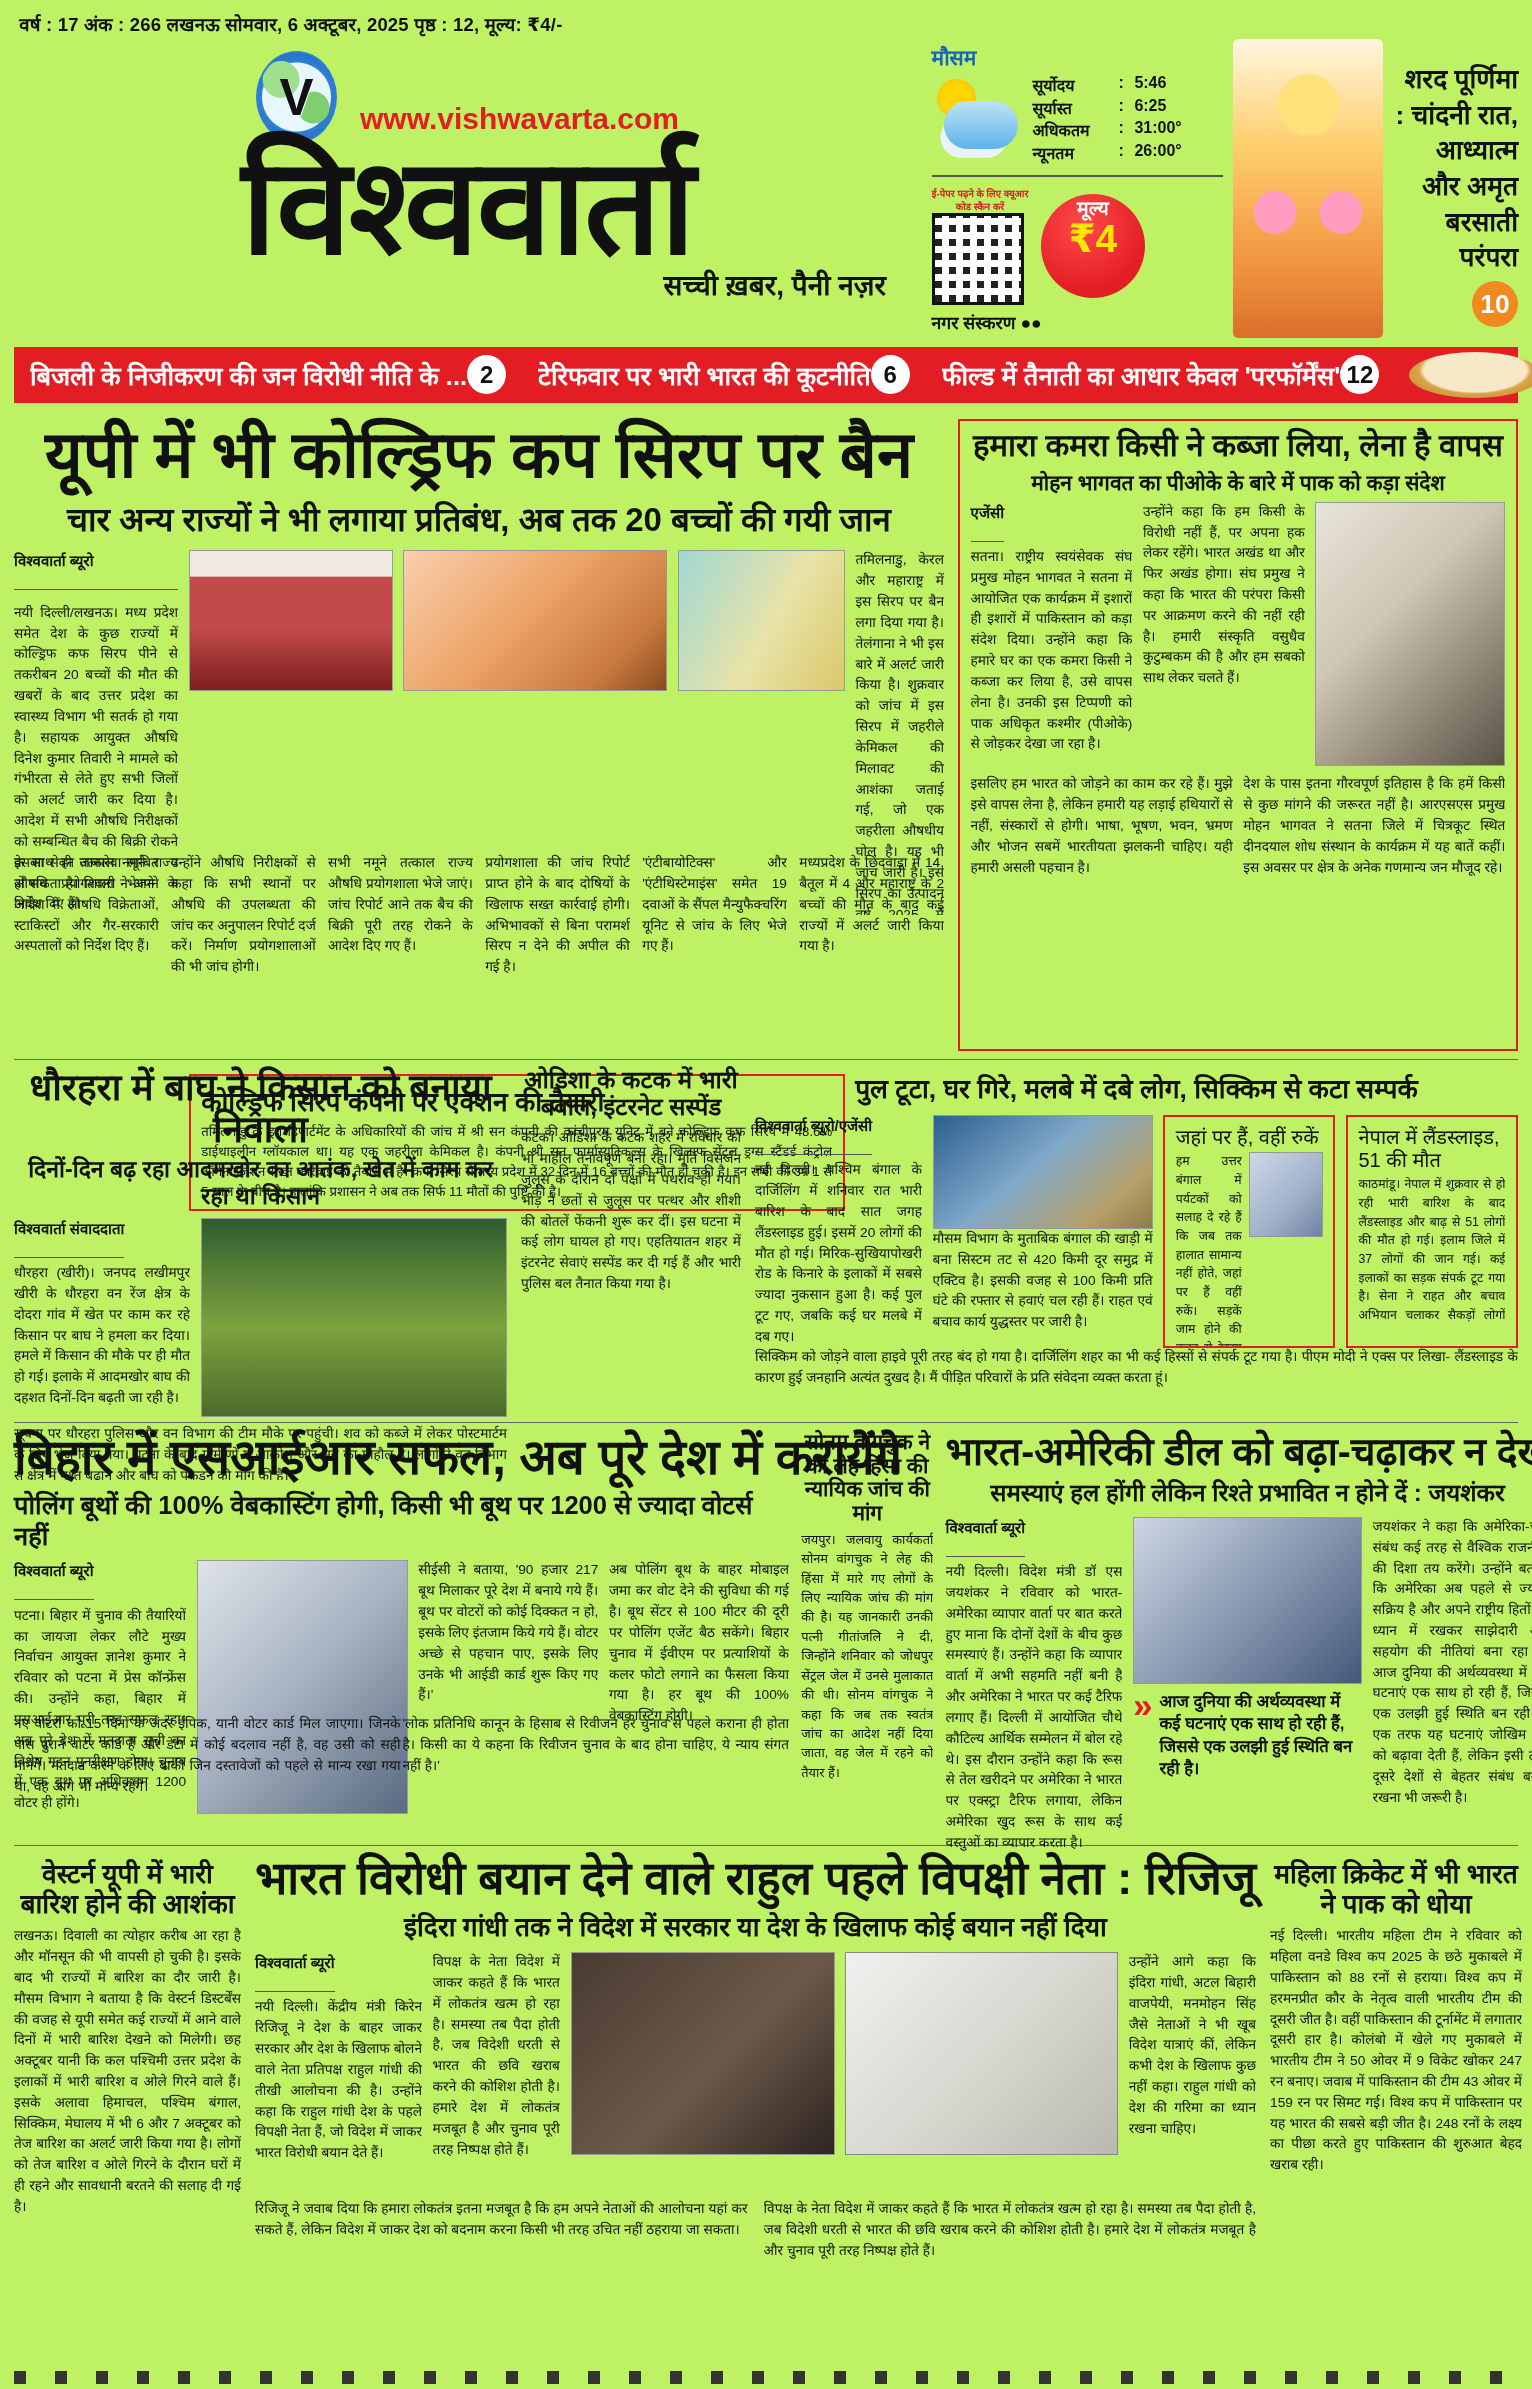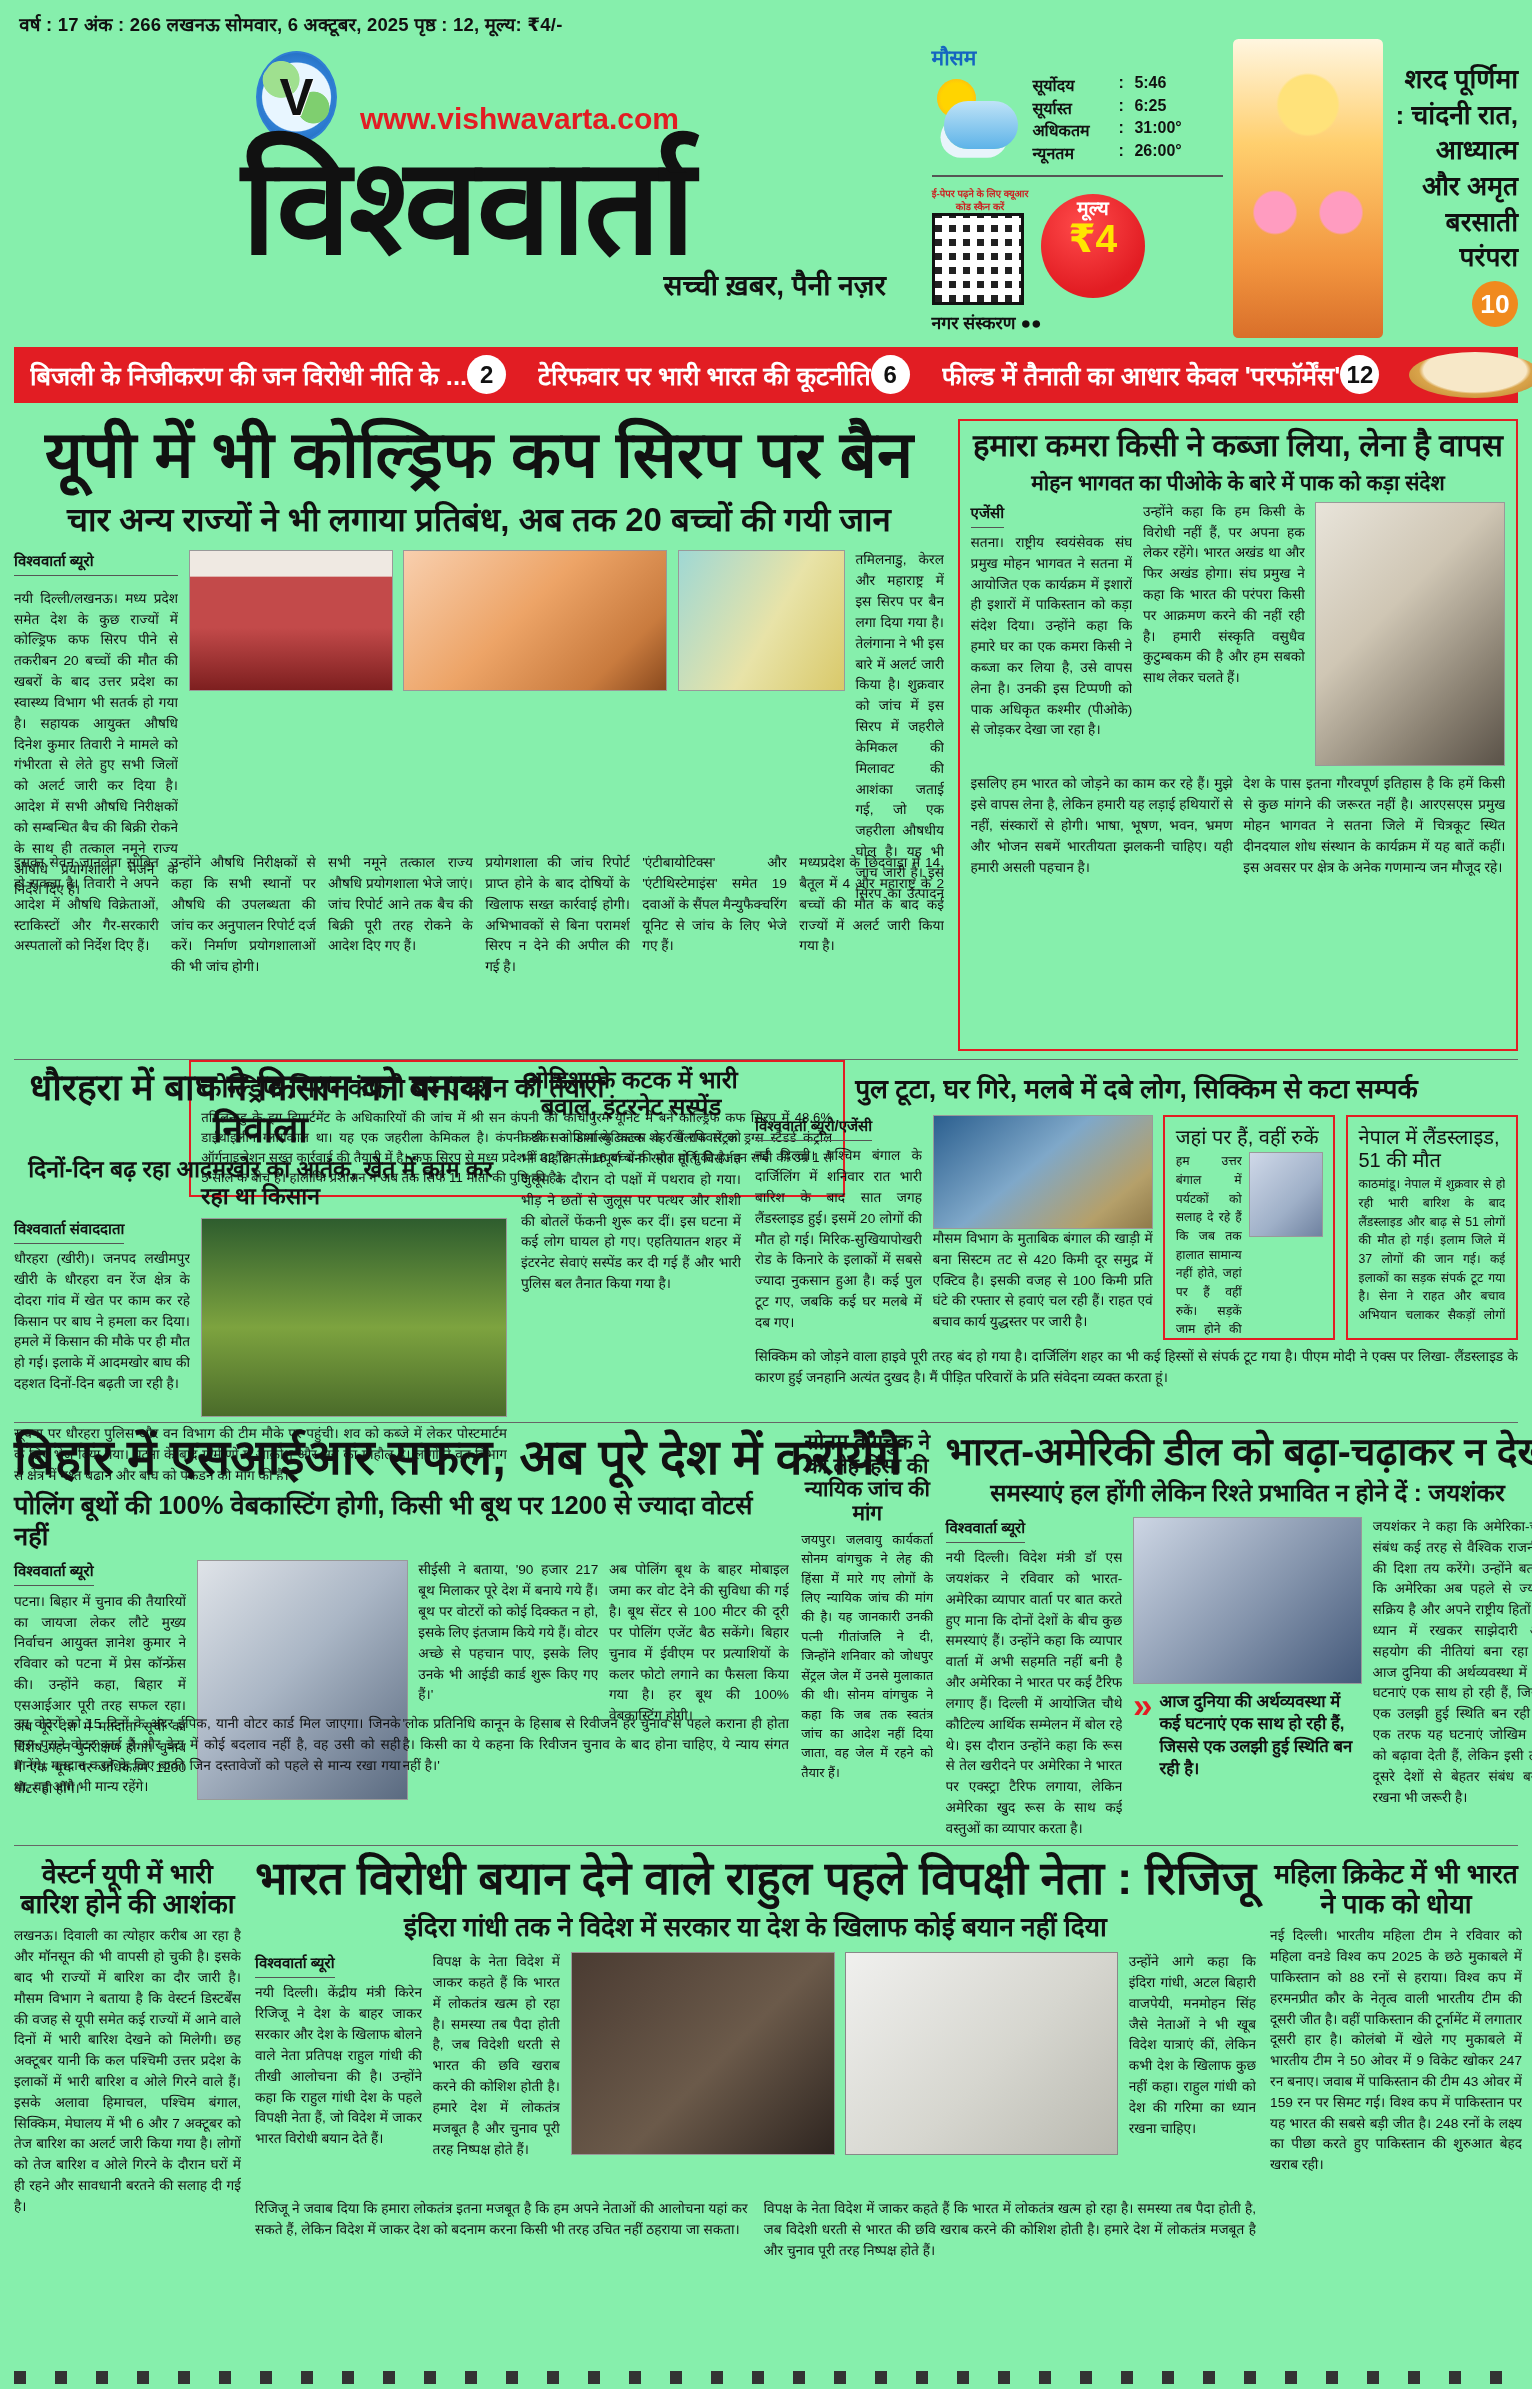--- a/index.html
+++ b/index.html
@@ -1,17 +1,17 @@
 <!DOCTYPE html>
 <html lang="hi" style="font-size:14px"><head>
 <meta charset="utf-8">
 <style>
   *{margin:0;padding:0;box-sizing:border-box}
   body{background:#d8d8d8;font-family:"Liberation Sans","DejaVu Sans",sans-serif;color:#111}
-  .page{width:1532px;height:2389px;margin:0 auto;background:#86efac;padding:7px 14px 0;position:relative;overflow:hidden}
+  .page{width:1532px;height:2389px;margin:0 auto;background:#bef264;padding:7px 14px 0;position:relative;overflow:hidden}
 
   
   .info-line{font-size:18.5px;font-weight:700;padding:3.5px 5.3px 1.8px;letter-spacing:0.2px}
   .masthead{display:grid;grid-template-columns:907px 291px 150px 1fr;gap:10.6px;height:299px;margin-top:1.8px}
   .mh-left{display:flex;flex-direction:column;position:relative}
   .logo-row{display:flex;align-items:flex-end;justify-content:center;gap:23px;height:104px}
   .globe-logo{width:81px;height:92px;border-radius:50%;background:
       radial-gradient(circle at 30% 30%,#9fe08f 0 22%,transparent 23%),
       radial-gradient(circle at 72% 62%,#7fcf6f 0 20%,transparent 21%),
       radial-gradient(circle at 50% 50%,#e8f6ff 0 58%,#2f7fd4 60%,#1b5fae 100%);
@@ -59,21 +59,21 @@
   .teaser .t-text{color:#fff;font-size:25.5px;font-weight:800;white-space:nowrap;overflow:hidden}
   .t-sep{width:5.3px;background:#ffe600}
   .teaser-special{width:388px;display:flex;align-items:center;justify-content:flex-end;gap:14px;padding:0 14px}
   .kheer{width:132px;height:46px;border-radius:50%;background:
       radial-gradient(ellipse at 50% 40%,#f7e8c8 0 55%,#d9a44a 60%,#b97e2e);flex:none}
 
   
   section{border-top:1.8px solid #666;margin-top:8.8px;padding-top:7px}
   .hl{font-weight:900;line-height:1.12}
   .sub{font-weight:700;line-height:1.2}
-  .byline{font-size:15px;font-weight:800;border-bottom:1.8px solid #555;display:inline-block;padding-bottom:5px;margin-bottom:5.3px}
+  .byline{font-size:15px;font-weight:800;border-bottom:1.8px solid #555;display:inline-block;padding-bottom:19px;margin-bottom:5.3px}
   .body-txt{font-size:13.7px;line-height:1.52;text-align:justify;overflow:hidden}
   .photo{border:0.9px solid #999;flex:none}
   .redbox{border:2.6px solid #e21d23;padding:8.8px 10.6px;overflow:hidden}
 
   
   .row1{display:grid;grid-template-columns:930px 1fr;gap:14px;height:639px;border-top:none}
   .lead .hl{font-size:65px;text-align:center;white-space:nowrap}
   .lead .sub{font-size:33px;text-align:center;margin:8.8px 0 10.6px}
   .lead-grid{display:grid;grid-template-columns:164px 204px 264px 167px 1fr;gap:10.6px;height:292px}
   .lead-grid .body-txt{height:100%}

